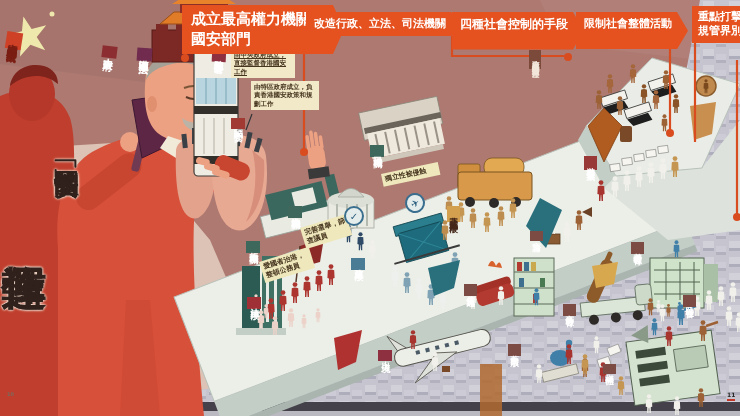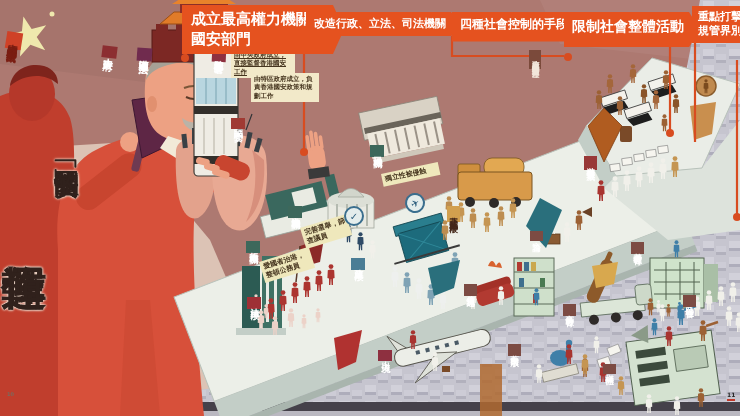--- a/index.html
+++ b/index.html
@@ -443,29 +443,29 @@
 <div class="titlecol" style="left:2px;top:230px;font-size:45px;">運作邏輯</div>
 
 <div class="lbl" style="left:6px;top:32px;background:#cf4127;color:#7a1d12;font-size:10.5px;transform:rotate(9deg);">中國總體國家安全觀</div>
 
 <div class="lbl" style="left:102px;top:46px;background:#8c2e31;font-size:10px;transform:rotate(7deg);">中央政府</div>
 <div class="lbl" style="left:137px;top:48px;background:#702b4e;font-size:10px;transform:rotate(4deg);">港區國安法</div>
 
 <div class="hdr" style="left:182px;top:5px;font-size:15px;padding:5px 18px 5px 9px;">成立最高權力機關：
 國安部門</div>
 <div class="hdr" style="left:306px;top:12px;font-size:11px;padding:5px 16px 5px 8px;">改造行政、立法、司法機關</div>
-<div class="hdr" style="left:452px;top:12px;font-size:12px;padding:5px 16px 9px 8px;text-align:right;">四種社會控制的手段</div>
-<div class="hdr" style="left:564px;top:12px;font-size:14px;padding:5px 16px 12px 8px;">限制社會整體活動</div>
+<div class="hdr" style="left:452px;top:12px;font-size:12px;padding:5px 16px 17px 8px;text-align:right;">四種社會控制的手段</div>
+<div class="hdr" style="left:576px;top:12px;font-size:11px;padding:5px 16px 18px 8px;">限制社會整體活動</div>
 <div class="hdr" style="left:692px;top:6px;font-size:11px;padding:4px 6px;width:60px;clip-path:none;">重點打擊及
 規管界別</div>
 
 <div class="lbl" style="left:212px;top:48px;background:#8e3040;font-size:9.5px;transform:rotate(3deg);">駐港國安公署</div>
 <div class="note" style="left:231px;top:49px;width:58px;font-size:6.5px;background:#f2e9c9;text-decoration:underline;">由中央政府成立，直接監督香港國安工作</div>
 <div class="lbl" style="left:231px;top:118px;background:#a03a33;font-size:9.5px;">國安委</div>
-<div class="note" style="left:251px;top:73px;width:62px;font-size:6.5px;background:#f2e9c9;">由特區政府成立，負責香港國安政策和規劃工作</div>
+<div class="note" style="left:251px;top:81px;width:62px;font-size:6.5px;background:#f2e9c9;">由特區政府成立，負責香港國安政策和規劃工作</div>
 
 <div class="lbl" style="left:246px;top:241px;background:#3d685b;font-size:9px;">行政機關</div>
 <div class="note" style="left:259px;top:262px;width:46px;font-size:7px;transform:rotate(-17deg);">愛國者治港，整頓公務員</div>
 <div class="lbl" style="left:288px;top:206px;background:#3d685b;font-size:9px;">立法機關</div>
 <div class="note" style="left:300px;top:228px;width:42px;font-size:7px;transform:rotate(-17deg);">完善選舉，篩查議員</div>
 <div class="lbl" style="left:370px;top:145px;background:#3d685b;font-size:9px;">司法機關</div>
 <div class="note" style="left:381px;top:174px;width:52px;font-size:7px;transform:rotate(-12deg);white-space:nowrap;">獨立性被侵蝕</div>
 
 <div class="lbl" style="left:351px;top:258px;background:#4a7d95;font-size:9px;">政策手段</div>
 <div class="lbl" style="left:247px;top:297px;background:#9e3036;font-size:9px;">法律手段</div>

